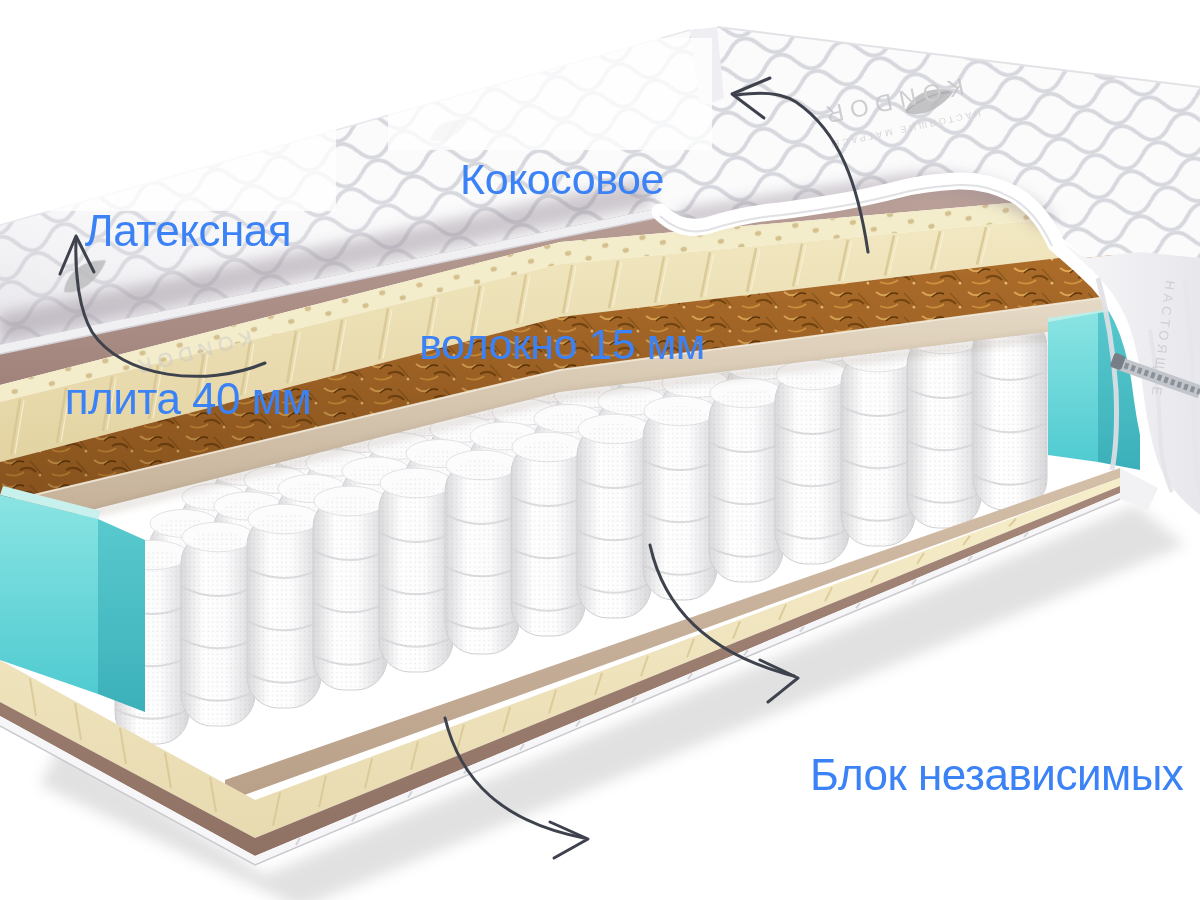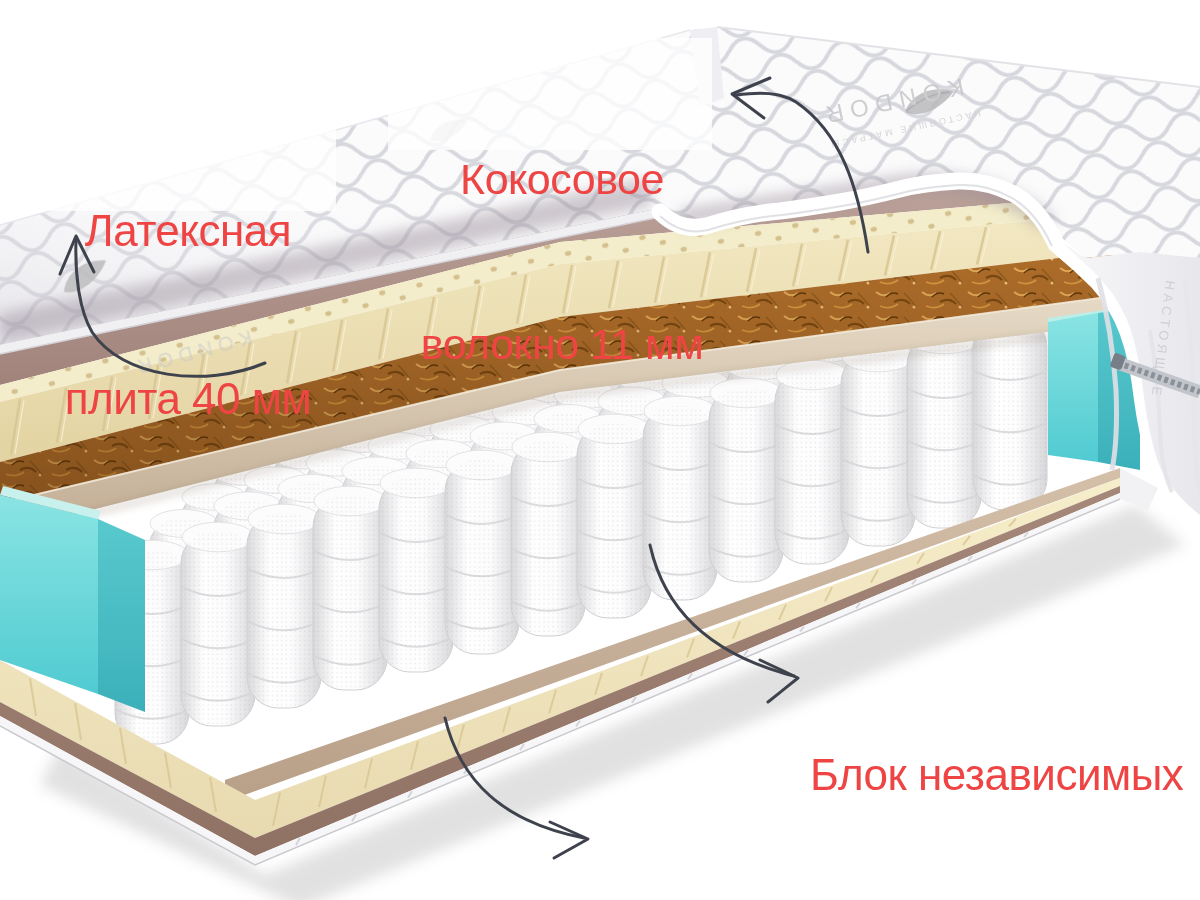--- a/index.html
+++ b/index.html
@@ -1,19 +1,19 @@
 <!DOCTYPE html>
 <html><head>
 <meta charset="utf-8">
 <style>
   html,body{margin:0;padding:0;background:#fff;}
   .stage{position:relative;width:1200px;height:900px;overflow:hidden;background:#fff;
          font-family:"Liberation Sans","DejaVu Sans",sans-serif;}
   .stage svg{position:absolute;left:0;top:0;}
-  .lbl{position:absolute;color:#ef4444;font-weight:400;letter-spacing:-0.5px;white-space:pre;text-align:center;}
+  .lbl{position:absolute;color:#3b82f6;font-weight:400;letter-spacing:-0.5px;white-space:pre;text-align:center;}
   .lbl .ln{display:block;}
   #lbl-latex30{left:18px;top:83px;width:318px;height:128px;background:rgba(255,255,255,0.78);
                font-size:44px;line-height:56px;padding:8px 0 0 22px;box-sizing:border-box;}
   #lbl-coconut{left:388px;top:38px;width:324px;height:112px;background:rgba(255,255,255,0.78);
                font-size:43px;line-height:55px;padding:4px 0 0 24px;box-sizing:border-box;}
   #lbl-springs{left:810px;top:610px;font-size:44px;line-height:66px;}
   #lbl-latex20{left:598px;top:810px;font-size:44px;line-height:50px;}
 </style>
 </head>
 <body>
@@ -729,21 +729,21 @@
     </g>
   </g>
 </svg>
 
 <div class="lbl" id="lbl-latex30">
   <span class="ln">Латексная</span>
   <span class="ln">плита 40 мм</span>
 </div>
 <div class="lbl" id="lbl-coconut">
   <span class="ln">Кокосовое</span>
-  <span class="ln">волокно 11 мм</span>
+  <span class="ln">волокно 15 мм</span>
 </div>
 <div class="lbl" id="lbl-springs">
   <span class="ln">Блок независимых</span>
   
 </div>
 <div class="lbl" id="lbl-latex20">
   
 </div>
 </div>
 

